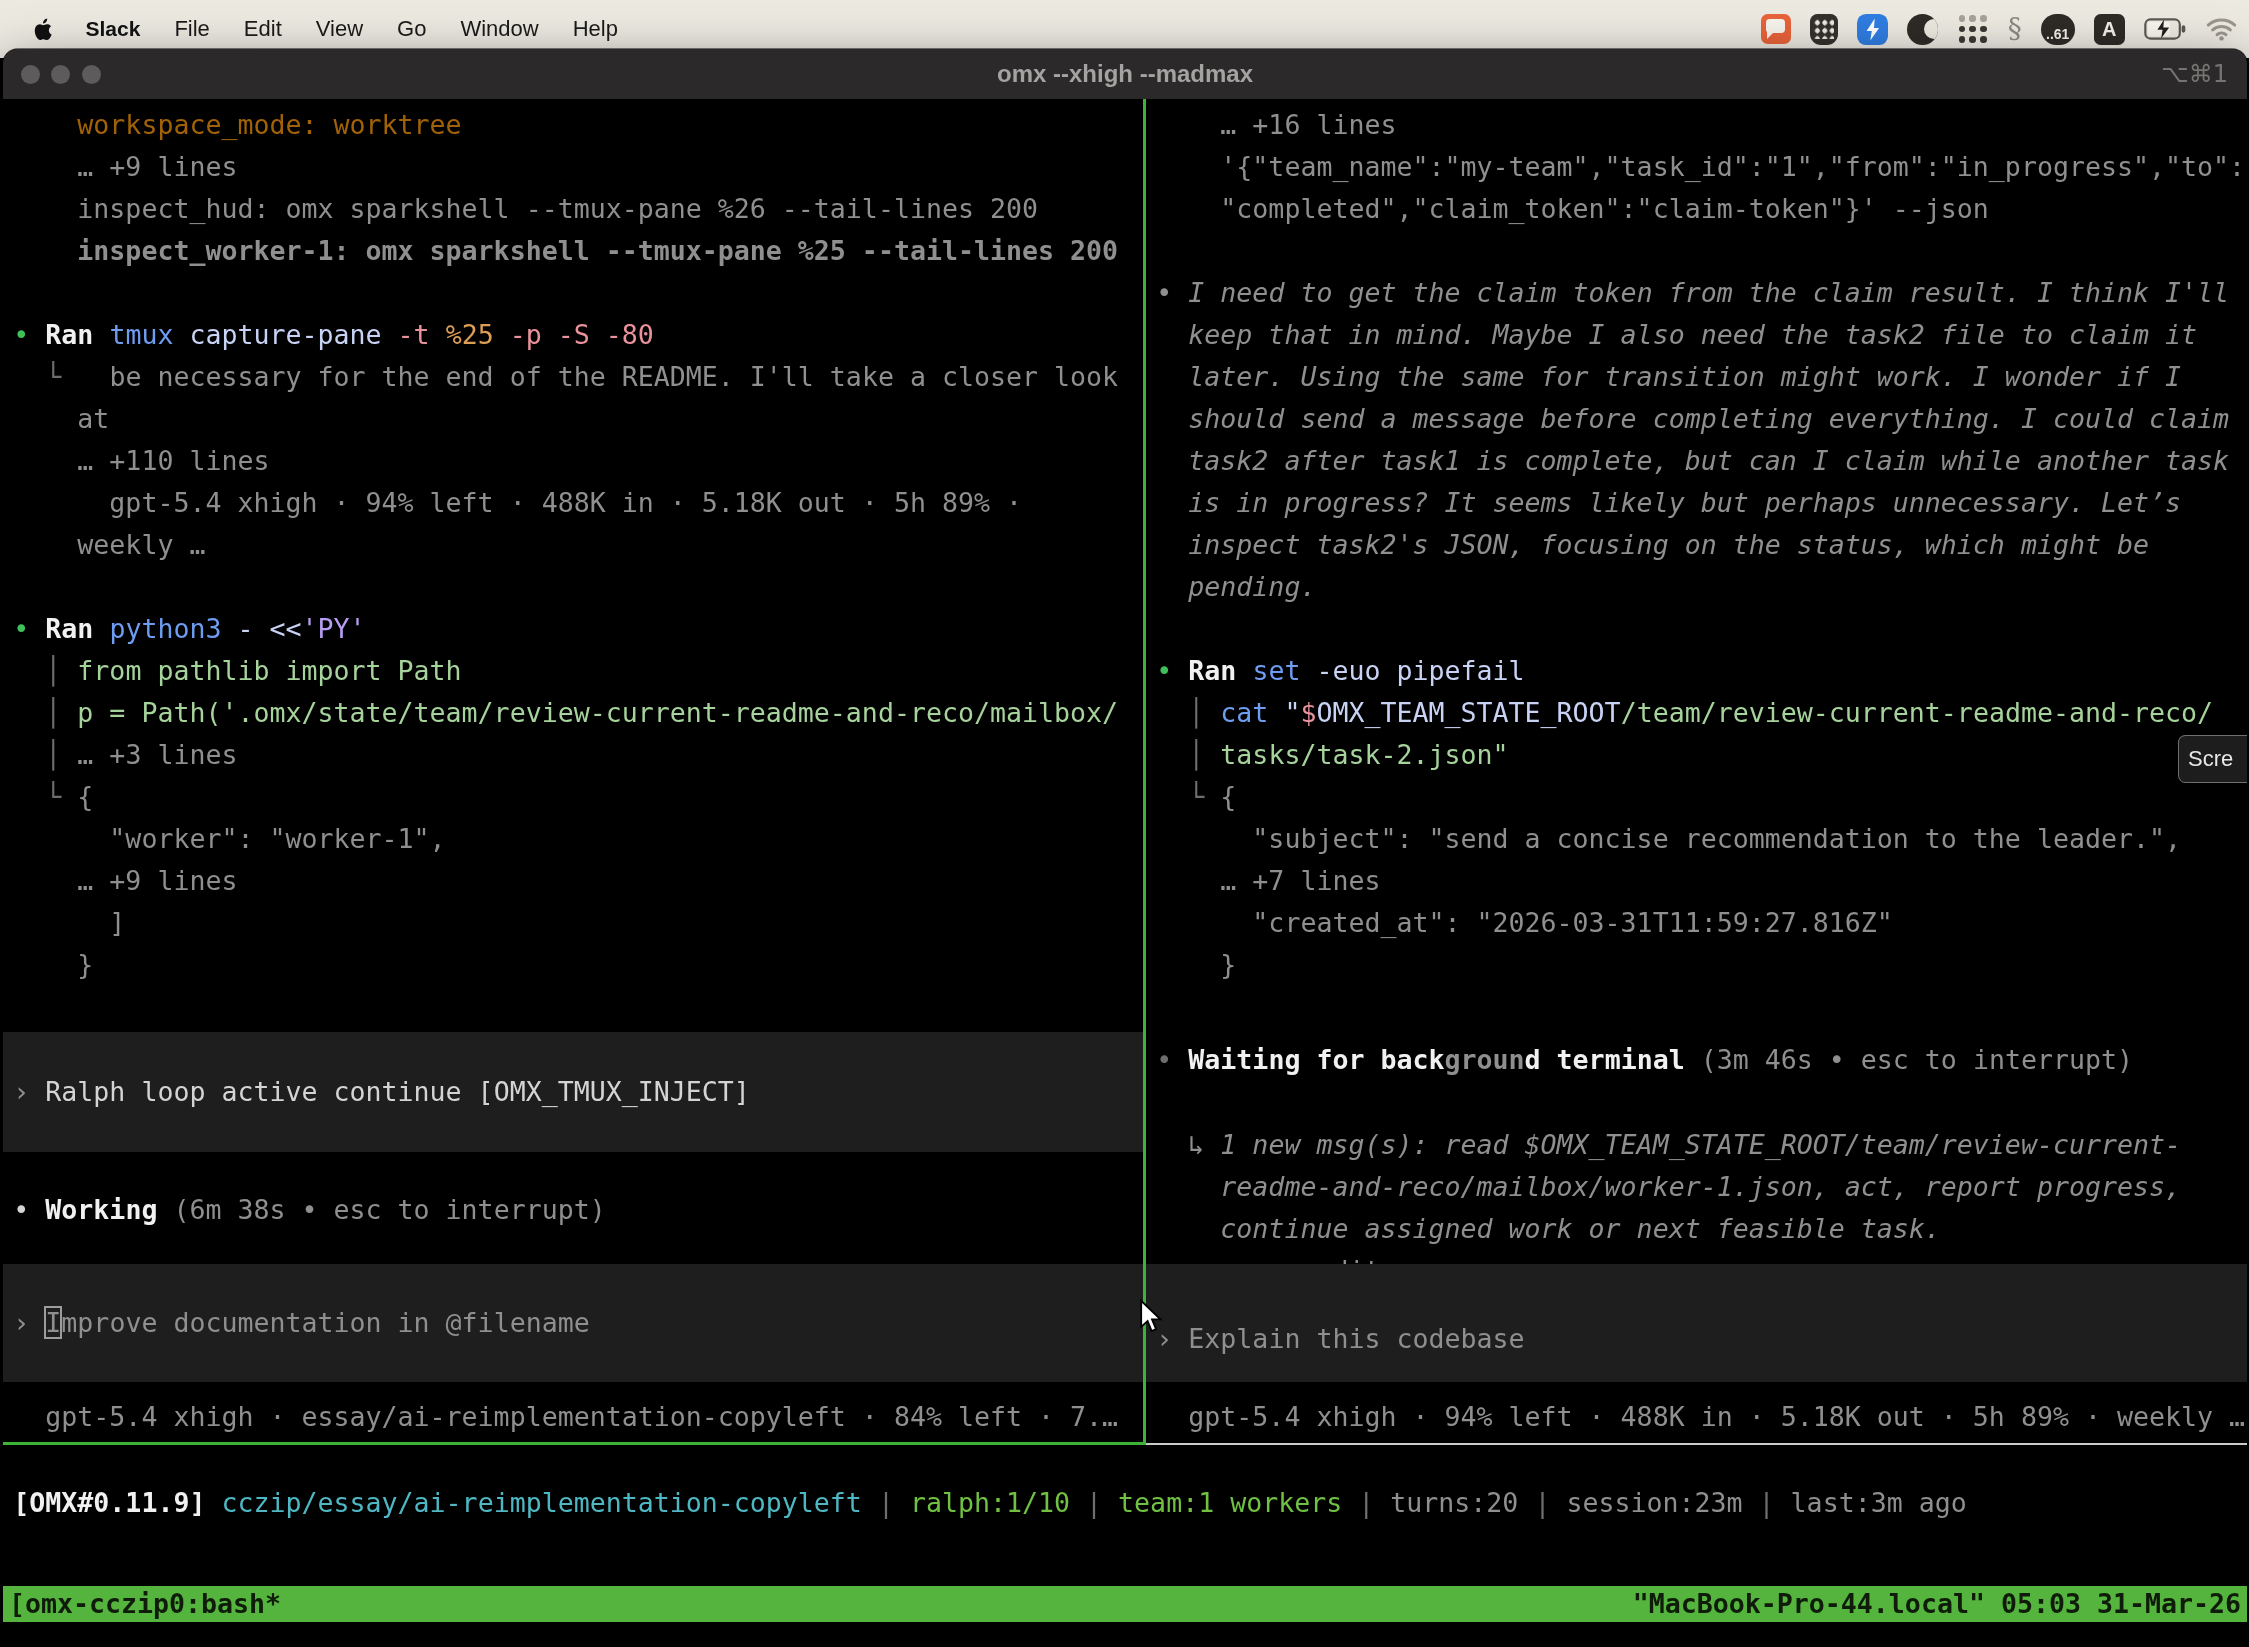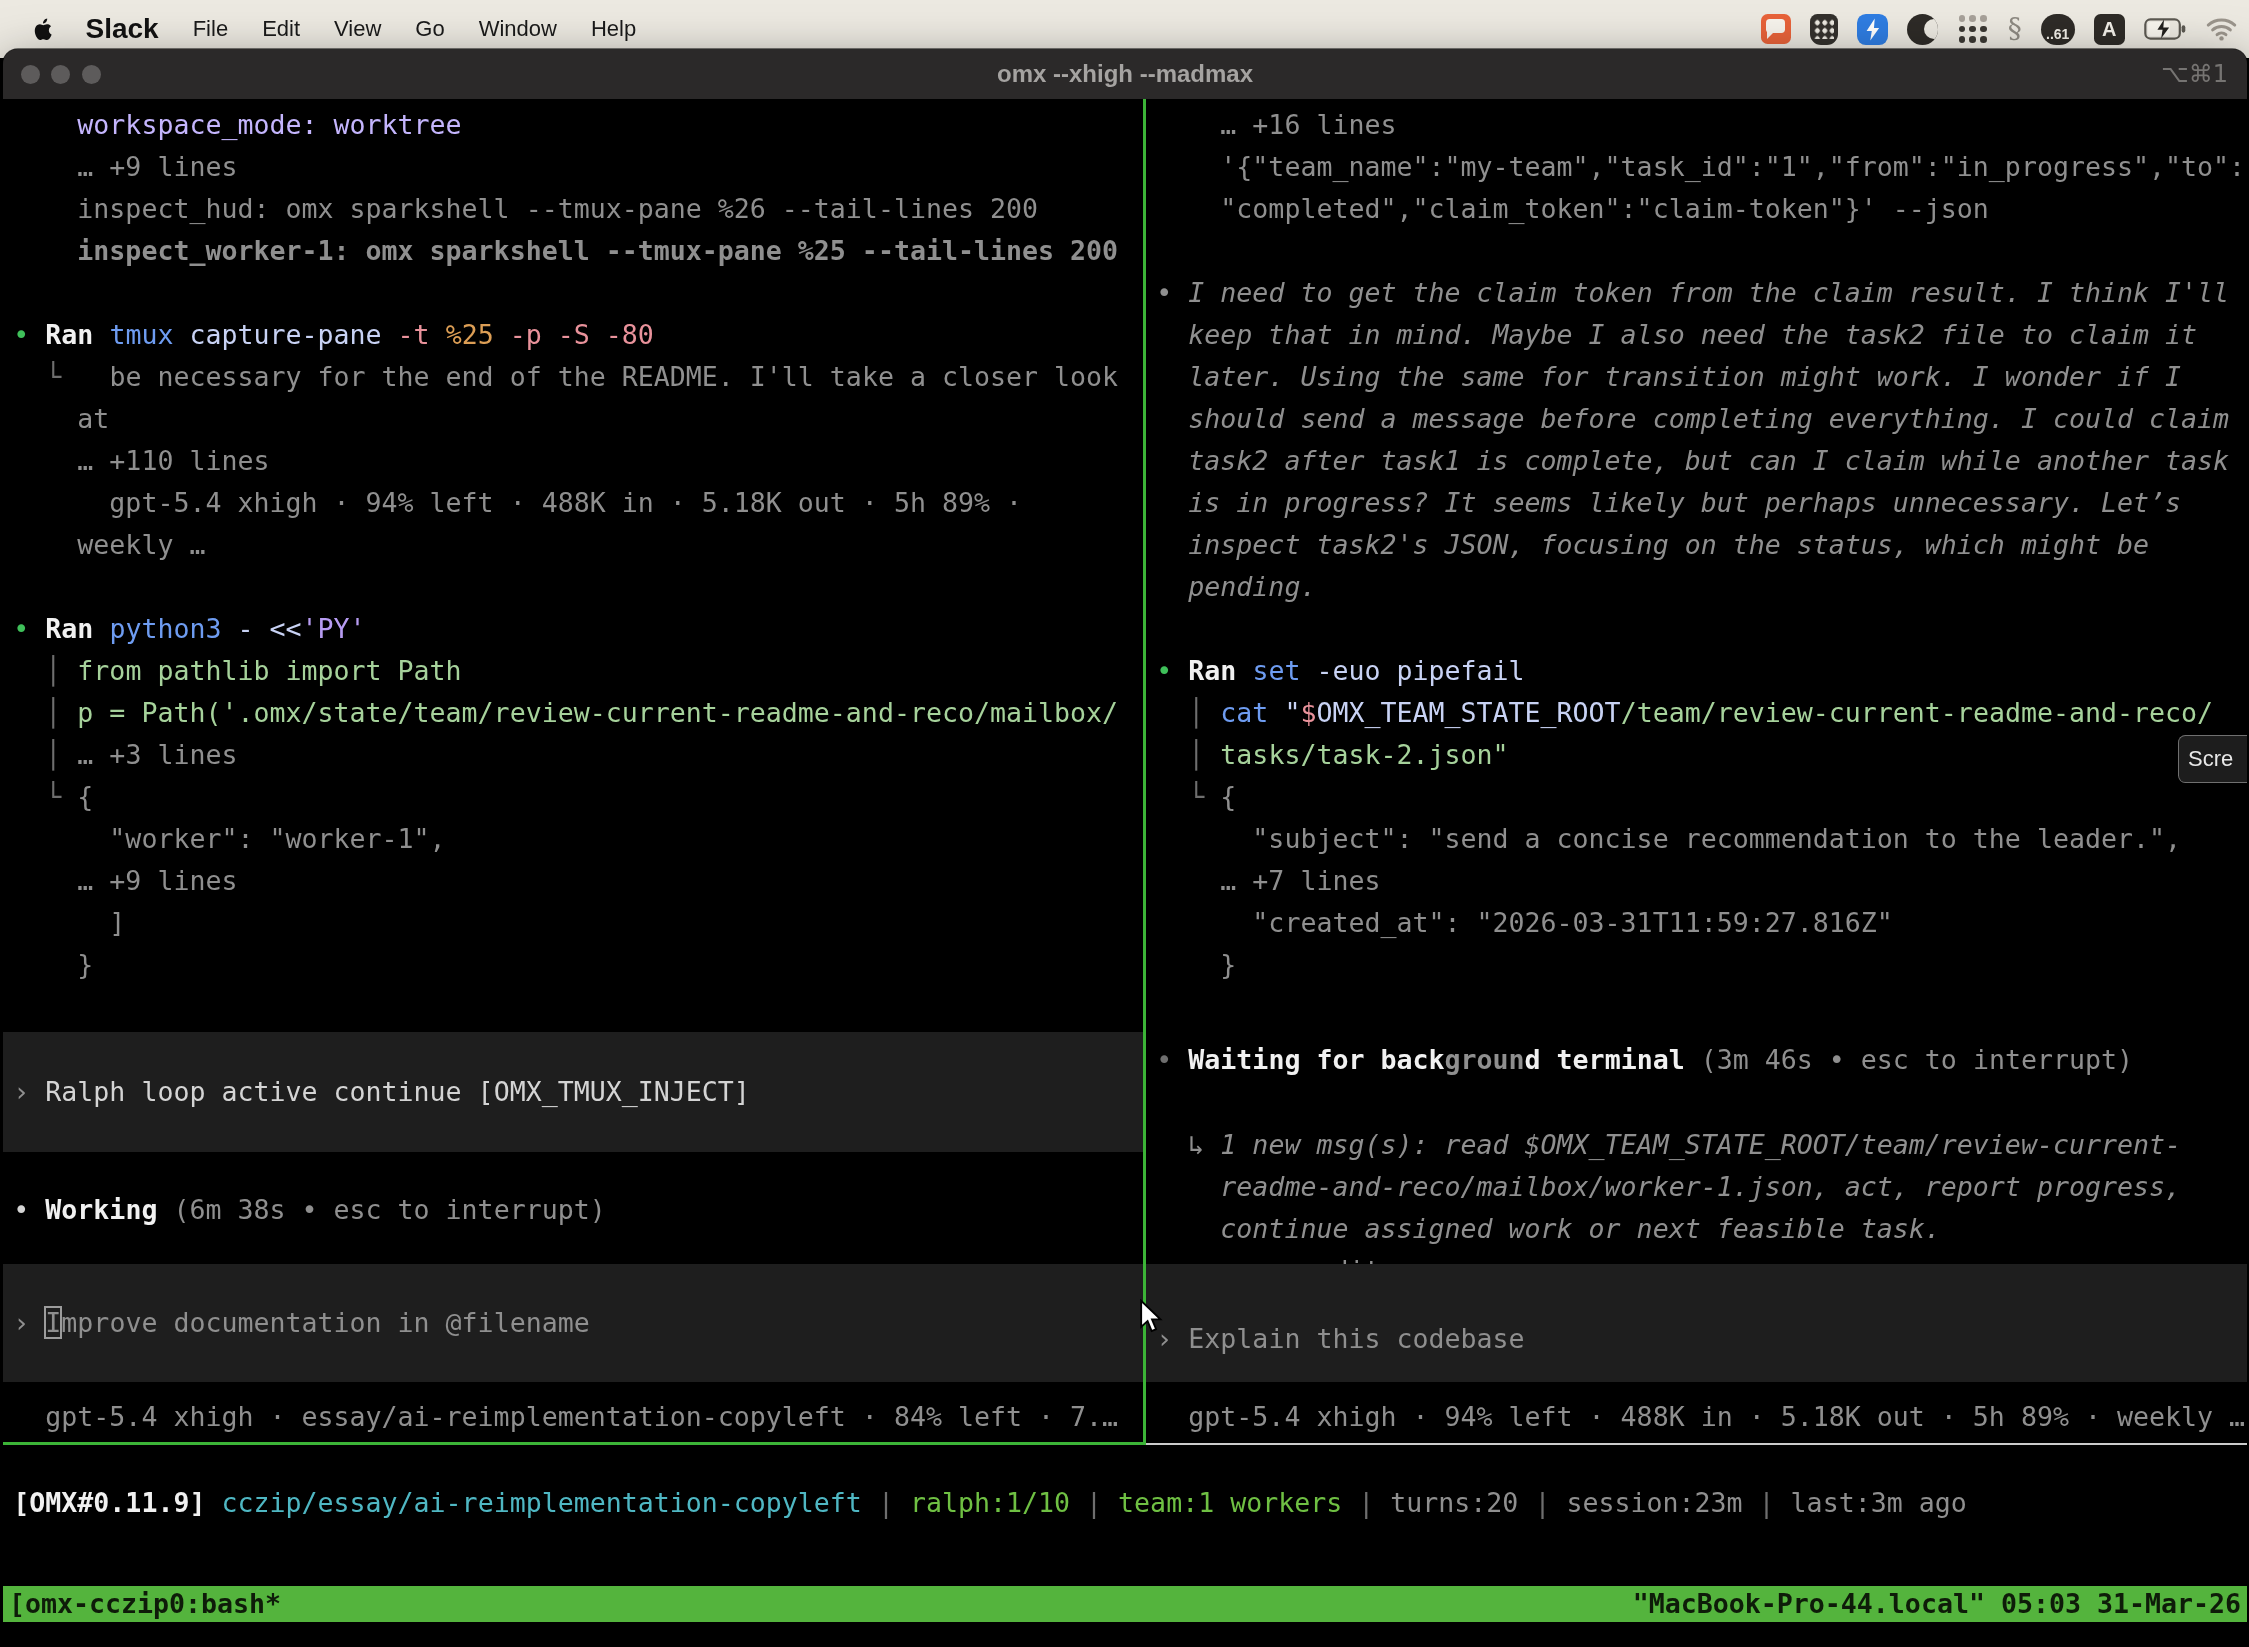--- a/index.html
+++ b/index.html
@@ -7,21 +7,21 @@
     width:2250px;height:1648px;position:relative;overflow:hidden;
     background:#000;font-family:"Liberation Sans",sans-serif;
   }
   
   .menubar{
     position:absolute;top:0;left:0;right:0;height:58px;background:#ece9e1;
     display:flex;align-items:center;justify-content:space-between;z-index:1;
   }
   .menubar-left{display:flex;align-items:center;gap:34px;padding-left:29.5px;}
   .apple{width:22px;height:25px;display:block;}
-  .app-name{font-weight:bold;font-size:28px;color:#121212;}
+  .app-name{font-weight:bold;font-size:21px;color:#121212;}
   .menu-item{font-size:22px;color:#1a1a1a;}
   .menubar-right{display:flex;align-items:center;gap:19px;padding-right:13.3px;}
   .ic{position:relative;flex:none;}
   .ic-msg{width:29.5px;height:29.5px;background:#e8633a;border-radius:6.6px;}
   .ic-msg .bub{position:absolute;left:5.2px;top:4.4px;width:19px;height:14.8px;background:#f7f4ed;border-radius:3.7px;}
   .ic-msg .bub:after{content:"";position:absolute;left:0.7px;bottom:-5.2px;border:4.4px solid transparent;border-top-color:#f7f4ed;border-left-color:#f7f4ed;}
   .ic-shield{width:28px;height:31px;background:#34312d;border-radius:7.4px 7.4px 11px 11px;}
   .ic-shield:before{content:"";position:absolute;inset:4.4px 3.7px 5.9px 3.7px;
     background-image:radial-gradient(#ece9e1 2.2px,transparent 2.7px);
     background-size:7.4px 8px;background-position:0.7px 0.7px;}
@@ -148,21 +148,21 @@
       <div class="tl"></div>
     </div>
     <div class="win-title">omx --xhigh --madmax</div>
     <div class="win-shortcut">⌥⌘1</div>
   </div>
 
   <div class="term">
 
     <div class="pane" id="pane-left">
       <div class="lines" style="top:5.2px;">
-          <div class="tline"><span style="color: #c4b5fd;">    workspace_mode: worktree</span></div>
+          <div class="tline"><span style="color: #a16207;">    workspace_mode: worktree</span></div>
           <div class="tline"><span style="color: rgb(143, 143, 143);">    … +9 lines</span></div>
           <div class="tline"><span style="color: rgb(143, 143, 143);">    inspect_hud: omx sparkshell --tmux-pane %26 --tail-lines 200</span></div>
           <div class="tline"><span style="color: rgb(143, 143, 143); font-weight: bold;">    inspect_worker-1: omx sparkshell --tmux-pane %25 --tail-lines 200</span></div>
           <div class="tline"></div>
           <div class="tline"><span style="color: rgb(63, 192, 90);">• </span><span style="color: rgb(241, 241, 241); font-weight: bold;">Ran </span><span style="color: rgb(110, 156, 241);">tmux </span><span style="color: rgb(200, 210, 244);">capture-pane </span><span style="color: rgb(233, 146, 155);">-t </span><span style="color: rgb(220, 158, 85);">%25 </span><span style="color: rgb(233, 146, 155);">-p </span><span style="color: rgb(233, 146, 155);">-S </span><span style="color: rgb(233, 146, 155);">-80</span></div>
           <div class="tline"><span style="color: rgb(110, 110, 110);">  └   </span><span style="color: rgb(143, 143, 143);">be necessary for the end of the README. I'll take a closer look</span></div>
           <div class="tline"><span style="color: rgb(143, 143, 143);">    at</span></div>
           <div class="tline"><span style="color: rgb(143, 143, 143);">    … +110 lines</span></div>
           <div class="tline"><span style="color: rgb(143, 143, 143);">      gpt-5.4 xhigh · 94% left · 488K in · 5.18K out · 5h 89% ·</span></div>
           <div class="tline"><span style="color: rgb(143, 143, 143);">    weekly …</span></div>

